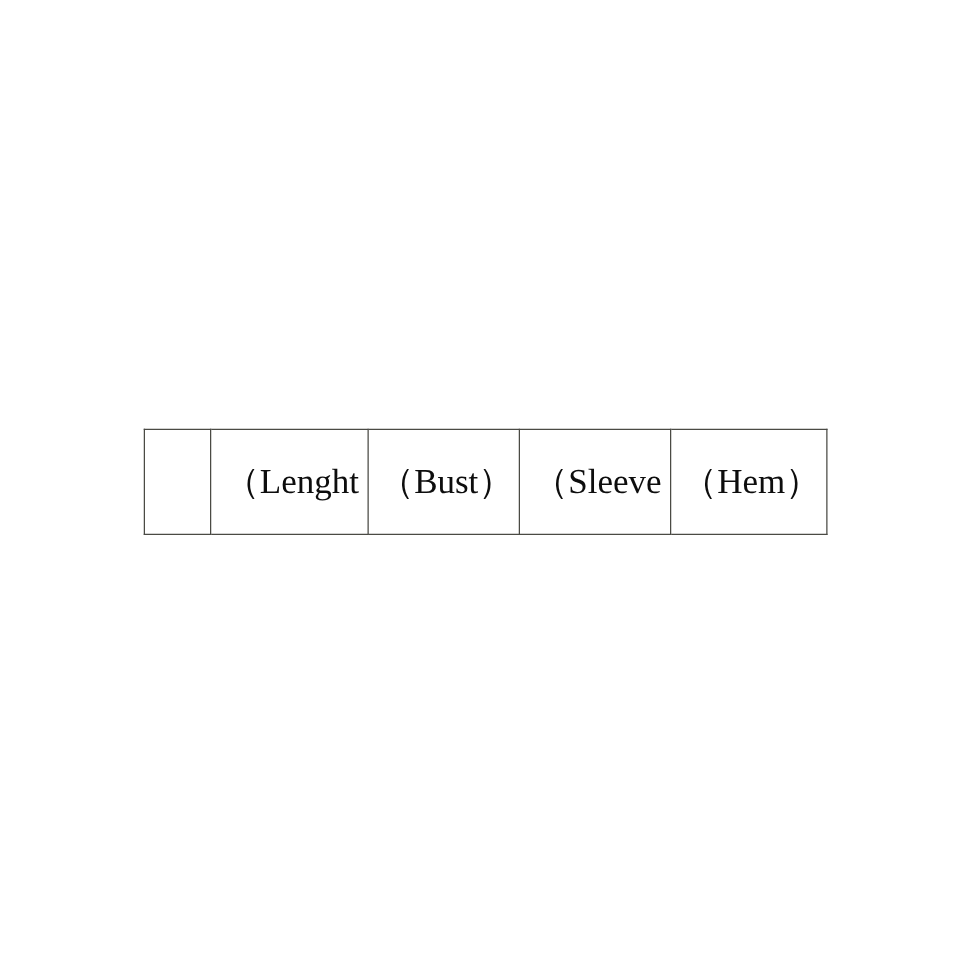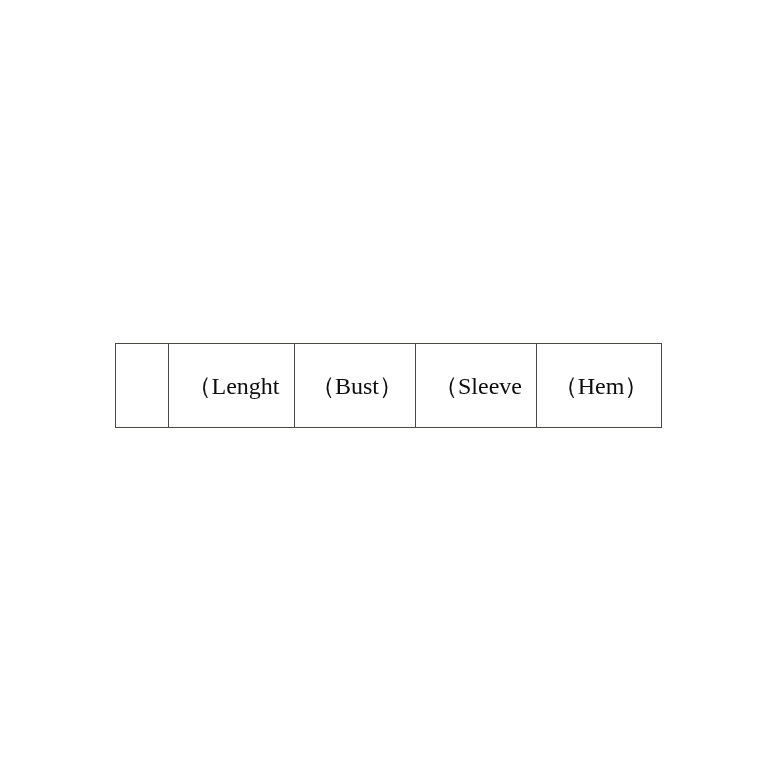--- a/index.html
+++ b/index.html
@@ -46,21 +46,21 @@
   col.c-label  { width: 53px;  }
   col.c-len    { width: 126px; }
   col.c-bust   { width: 121px; }
   col.c-sleeve { width: 121px; }
   col.c-hem    { width: 125px; }
 
   tr.header-row td {
     height: 42px;
     background: #8ccf4e;
     font-family: "Liberation Serif", serif;
-    font-size: 24px;
+    font-size: 28px;
     color: #0d0d0d;
     letter-spacing: 0px;
     line-height: 1;
     white-space: nowrap;
   }
 
   tr.data-row td {
     height: 43px;
     font-family: "Liberation Serif", serif;
     font-size: 22px;

